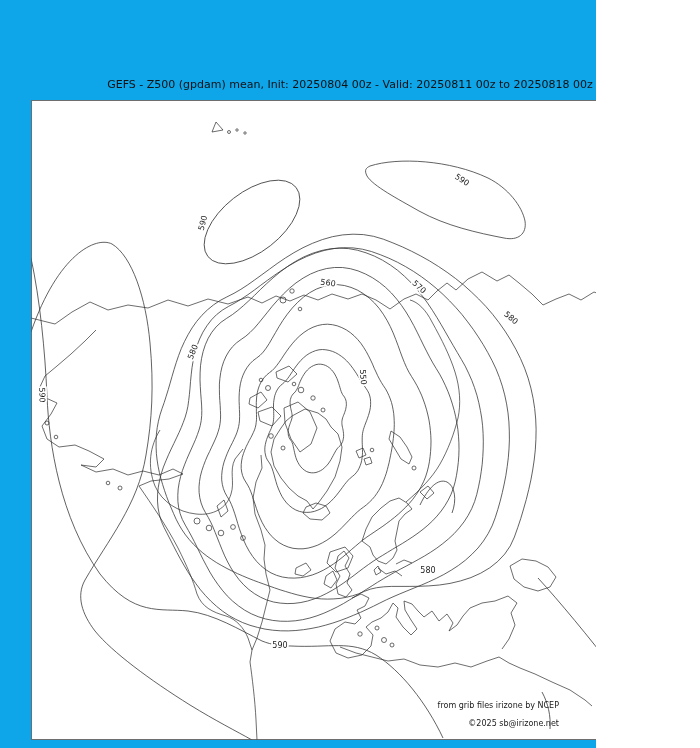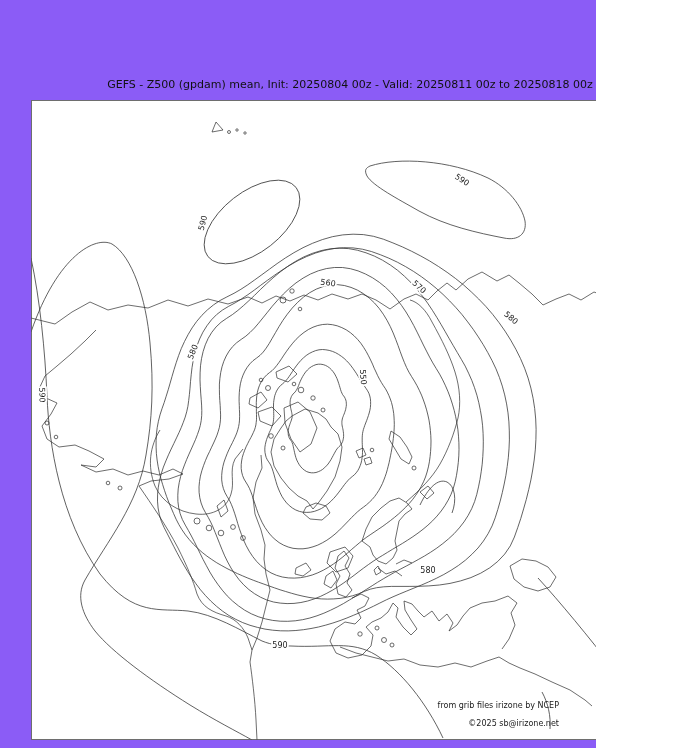--- a/index.html
+++ b/index.html
@@ -1,16 +1,16 @@
 <!DOCTYPE html>
 <html><head>
 <meta charset="utf-8">
 <style>
   html,body{margin:0;padding:0;background:#fff;}
-  #page{position:relative;width:596px;height:748px;background:#8b5cf6;overflow:hidden;
+  #page{position:relative;width:596px;height:748px;background:#0ea5e9;overflow:hidden;
         font-family:"DejaVu Sans","Liberation Sans",sans-serif;}
   #chart-title{position:absolute;top:78px;left:0;width:700px;text-align:center;
         font-size:11px;color:#111;letter-spacing:0;}
   #map-svg{position:absolute;top:0;left:0;}
   .contour{fill:none;stroke:#3a3a3a;stroke-width:0.8;}
   .coast{fill:none;stroke:#2e2e2e;stroke-width:0.7;}
   .coast-dot{fill:none;stroke:#2e2e2e;stroke-width:0.7;}
   .clabel{font:8px "DejaVu Sans","Liberation Sans",sans-serif;fill:#1c1c1c;
         stroke:#ffffff;stroke-width:3.5px;paint-order:stroke;text-anchor:middle;
         dominant-baseline:middle;}

